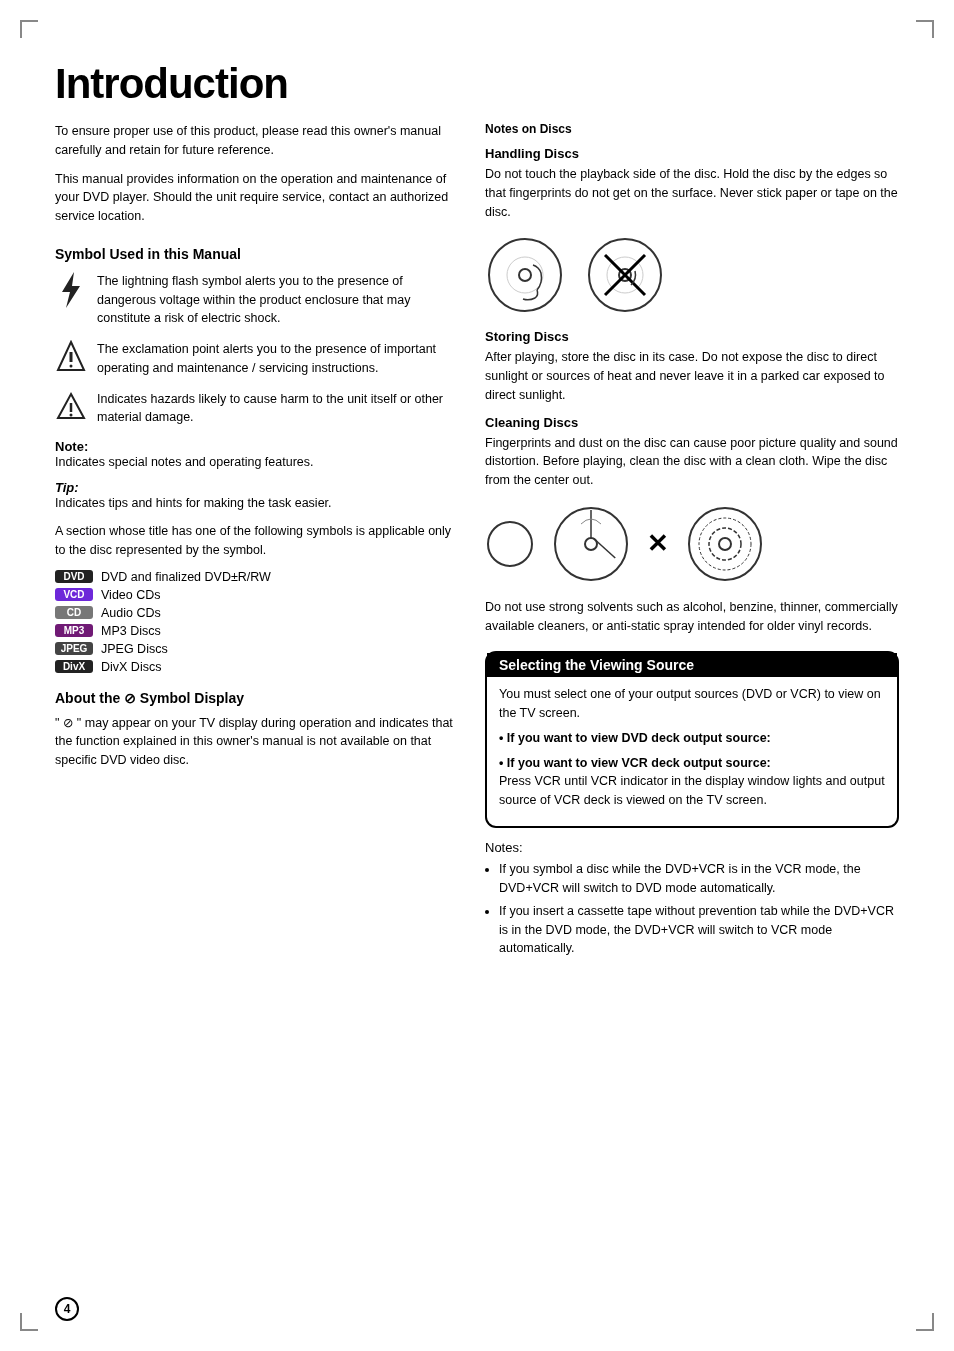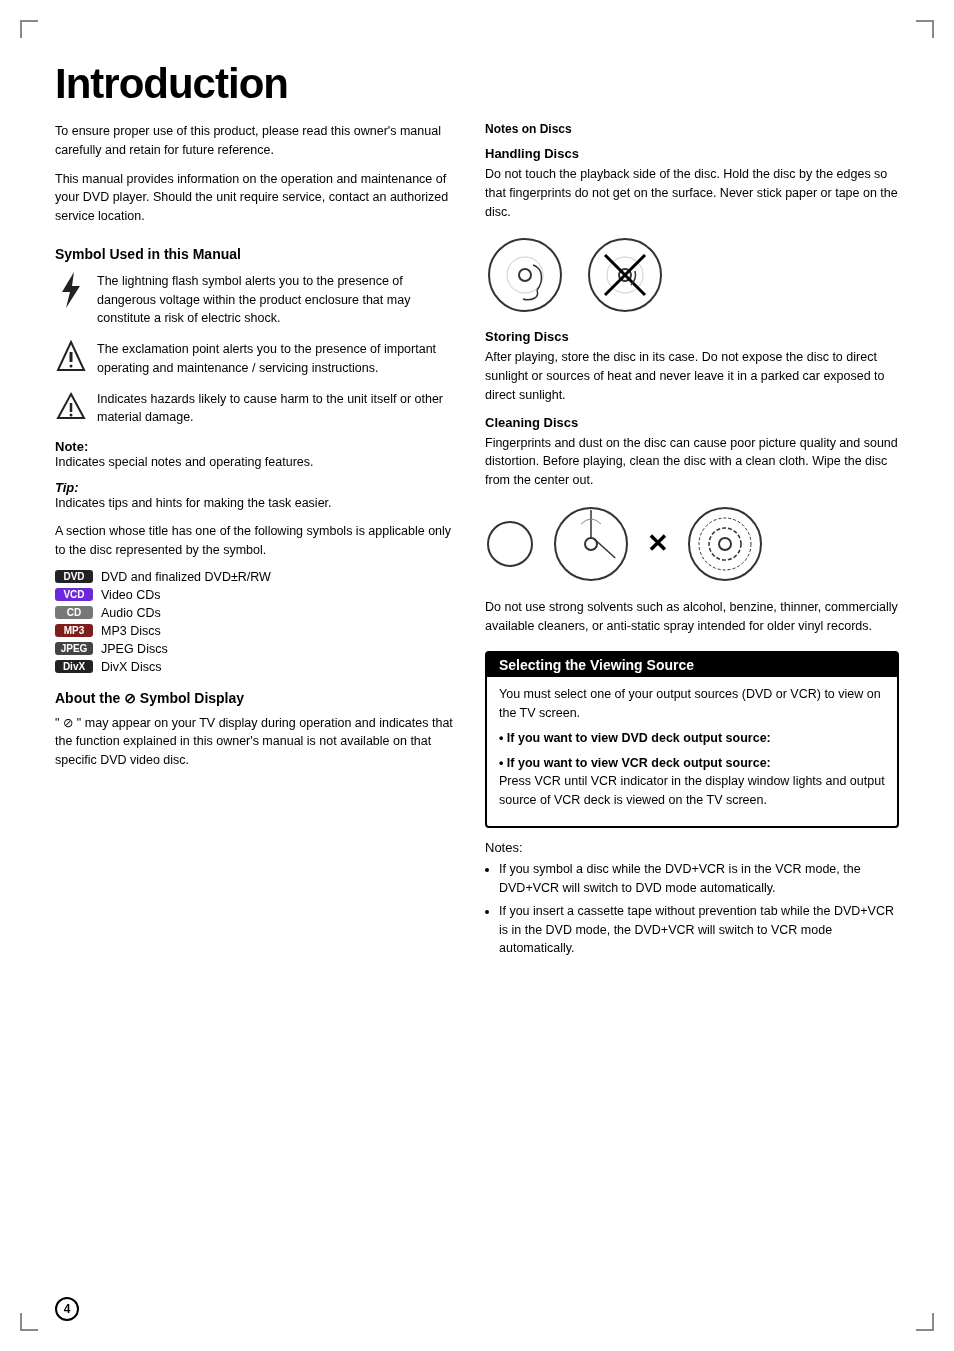--- a/index.html
+++ b/index.html
@@ -124,21 +124,21 @@
       font-weight: bold;
       padding: 1px 5px;
       border-radius: 3px;
       min-width: 38px;
       text-align: center;
       color: #fff;
     }
     .badge-dvd { background: #222; }
     .badge-vcd { background: #6d28d9; }
     .badge-cd  { background: #777; }
-    .badge-mp3 { background: #7f1d1d; }
+    .badge-mp3 { background: #701a75; }
     .badge-jpeg { background: #444; }
     .badge-divx { background: #222; }
 
     .about-symbol {
       margin-top: 16px;
     }
     .about-symbol h2 {
       font-size: 14px;
       font-weight: bold;
       margin-bottom: 8px;
@@ -185,21 +185,21 @@
     .x-mark {
       font-size: 26px;
       font-weight: bold;
     }
 
     
     .viewing-source-box {
       border: 2px solid #000;
       padding: 10px 12px;
       margin-top: 16px;
-      border-radius: 4px;
+      border-radius: 11px;
     }
     .viewing-source-box h3 {
       font-size: 14px;
       font-weight: bold;
       background: #000;
       color: #fff;
       margin: -10px -12px 8px -12px;
       padding: 4px 12px;
     }
     .vs-body {

